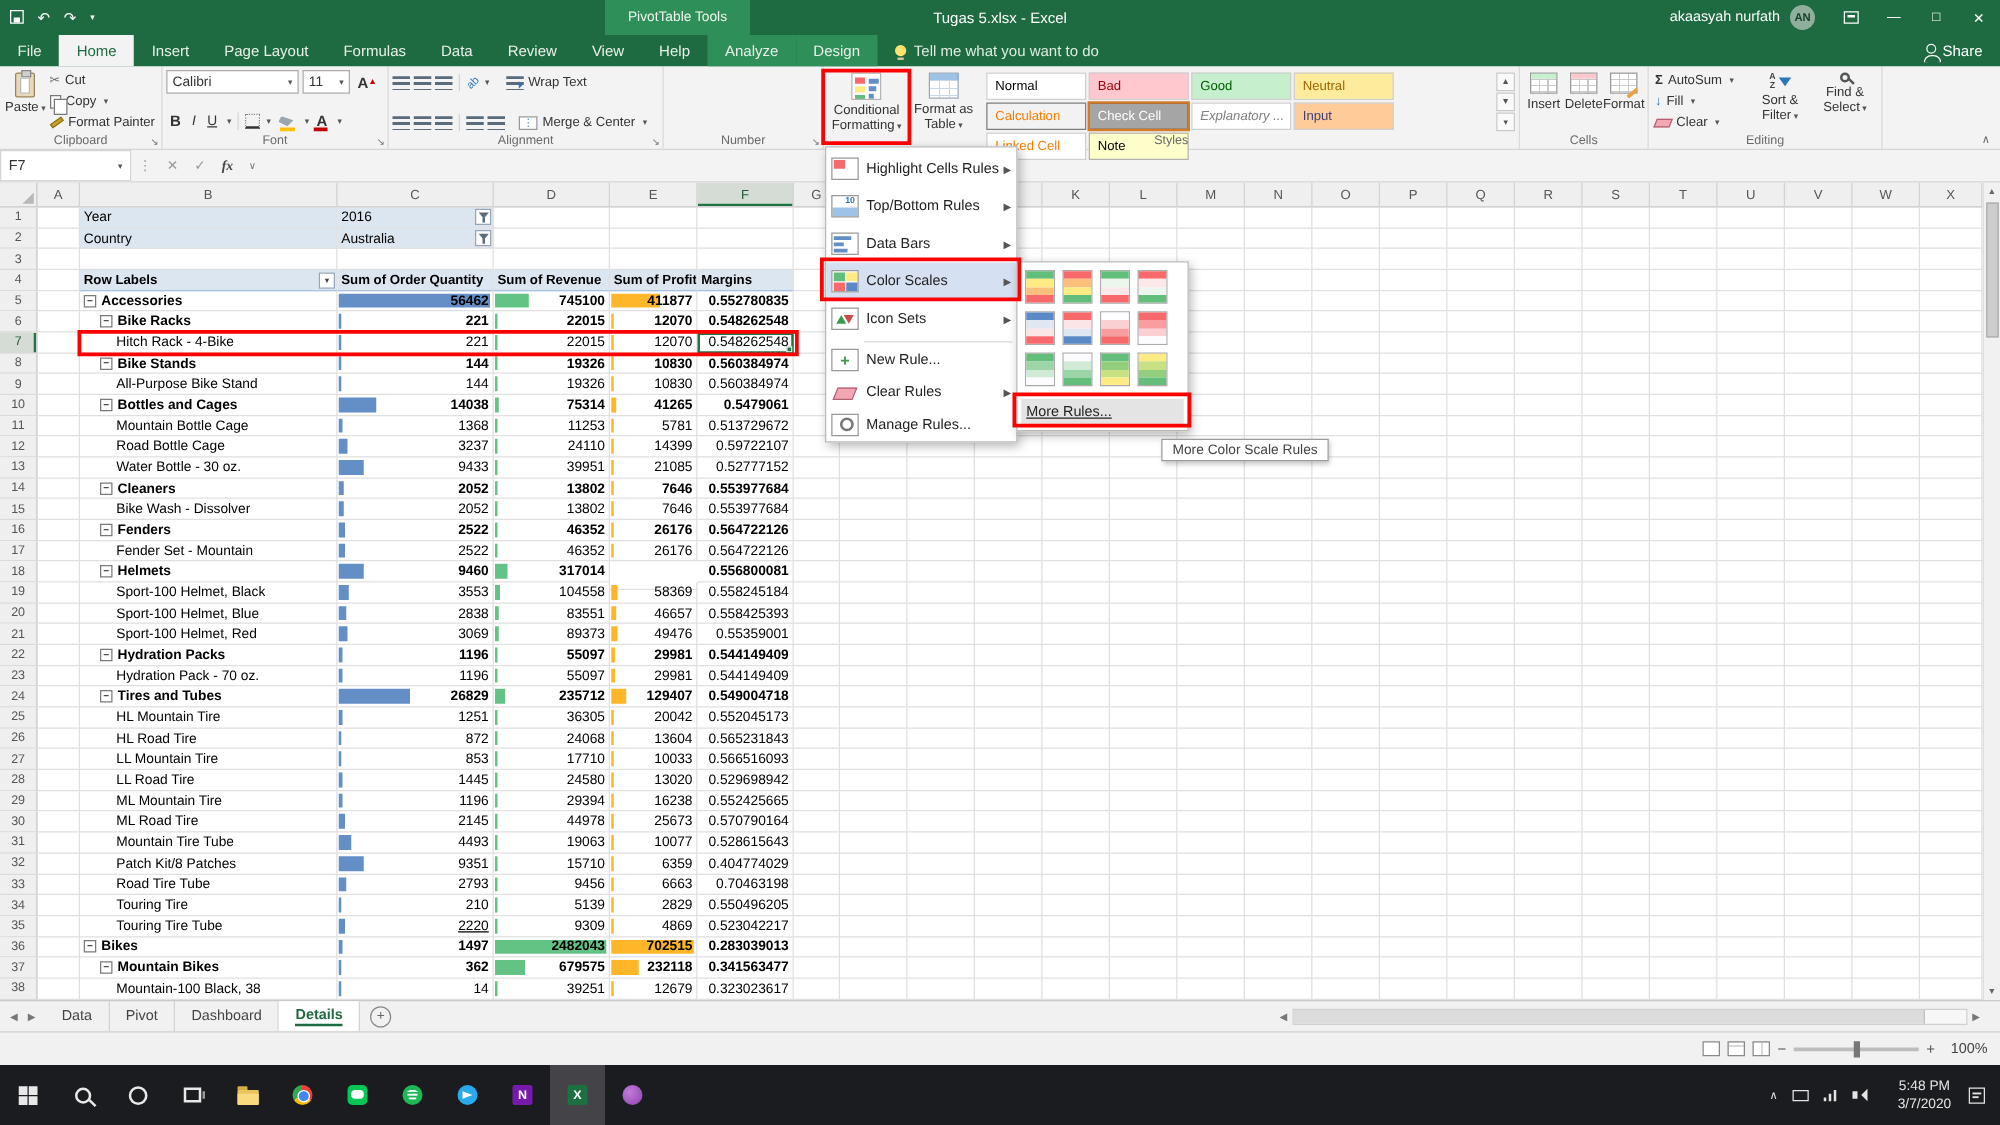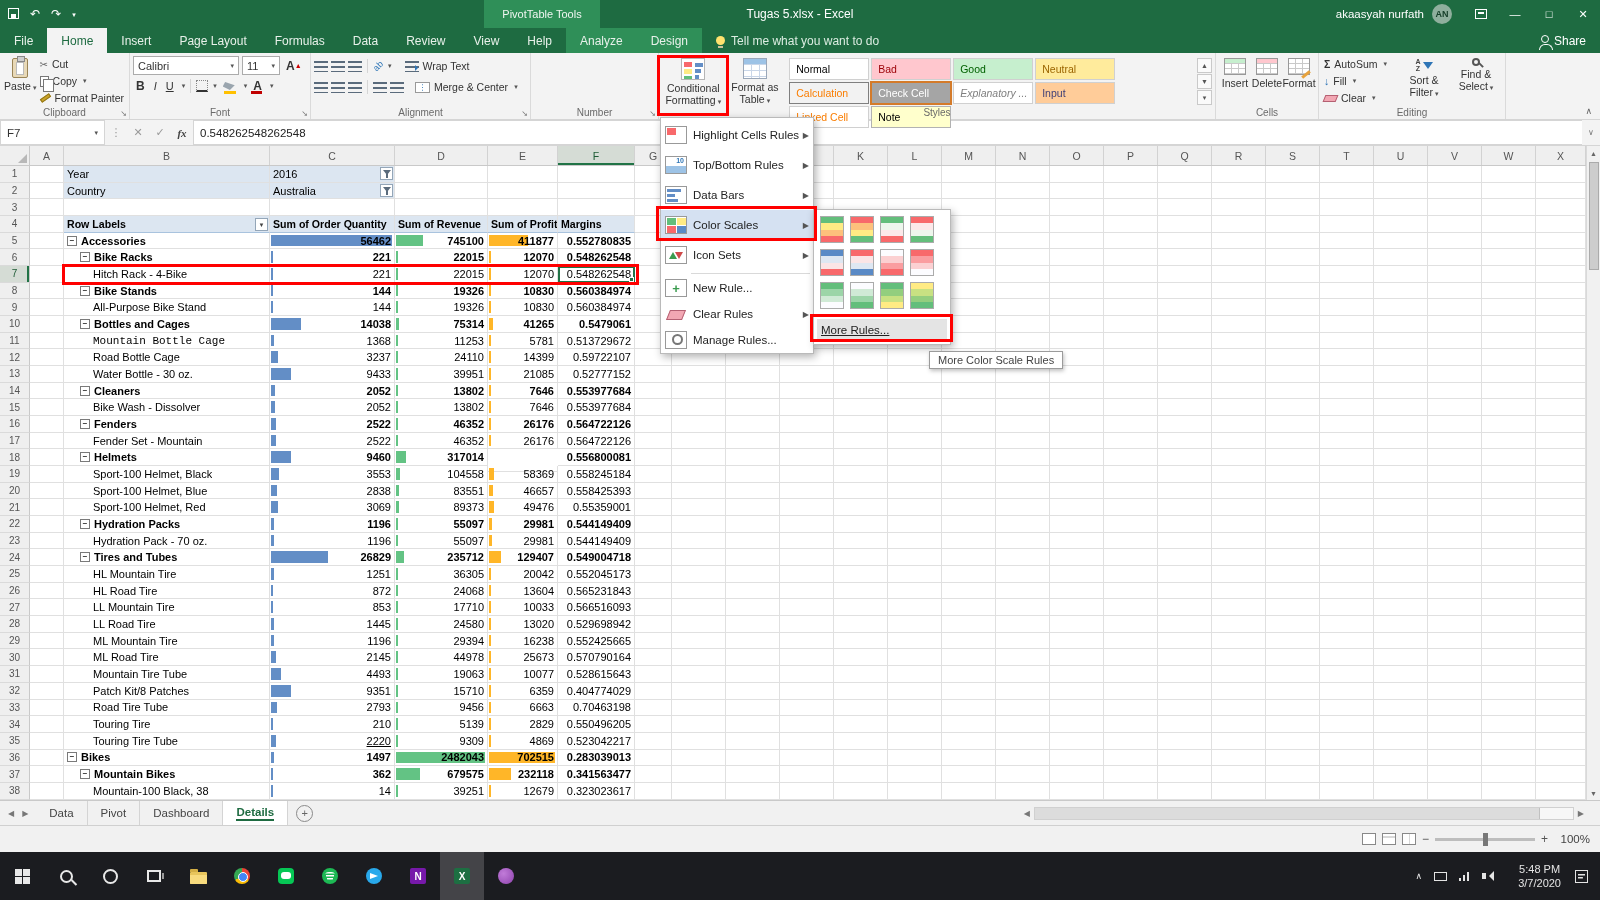--- a/index.html
+++ b/index.html
@@ -37,21 +37,21 @@
 
 #ribbon{position:absolute;left:0;top:53px;width:100%;height:67px;background:#F3F3F3;border-bottom:1px solid #D5D5D5;display:flex;z-index:28}
 .rgroup{position:relative;height:100%;border-right:1px solid #DADADA;padding:3px 3px 13px;display:flex}
 .glabel{position:absolute;left:0;right:0;bottom:1px;text-align:center;font-size:10px;color:#6A6A6A}
 .launcher{position:absolute;right:2px;bottom:1px;font-size:8px;color:#777}
 .bigbtn{width:62px;display:flex;flex-direction:column;align-items:center;padding-top:2px;font-size:10.5px;color:#333;text-align:center;line-height:1.15}
 .bigbtn .blbl{margin-top:2px}
 .dd{font-size:7px;color:#555;margin-left:2px}
 .smallcol{display:flex;flex-direction:column;justify-content:flex-start;gap:1px}
 .smallbtn{display:flex;align-items:center;height:17px;font-size:10.5px;color:#333;gap:4px;padding:0 2px;white-space:nowrap}
-.rrows{display:flex;flex-direction:column;gap:1px}
+.rrows{display:flex;flex-direction:column;gap:12px}
 .rrow{display:flex;align-items:center;gap:3px}
 .combo{background:#fff;border:1px solid #ABABAB;height:19px;display:flex;align-items:center;font-size:11px;color:#333;padding:0 4px}
 .combo .dd{margin-left:auto}
 .tbx{font-size:11px;color:#333;padding:0 3px;display:flex;align-items:center;height:18px}
 .tbx b{font-size:12px}
 .clrbar{display:inline-block;width:11px;height:3px;margin-left:-11px;transform:translateY(6px)}
 
 .ic-copy{width:9px;height:11px;border:1px solid #777;background:#fff;position:relative;display:inline-block}
 .ic-copy::after{content:"";position:absolute;left:2px;top:2px;width:9px;height:11px;border:1px solid #777;background:#fff}
 .ic-brush{width:11px;height:4px;background:#C9A227;border:1px solid #8F7417;display:inline-block;transform:rotate(-35deg)}
@@ -487,21 +487,20 @@
 
 <div id="fbar">
   <div id="namebox">
       <span>F7</span>
       <span class="dd">▾</span>
     </div>
   <span class="fbtn">⋮</span>
   <span class="fbtn">✕</span>
   <span class="fbtn">✓</span>
   <span class="fbtn fx">fx</span>
-  <div id="formula-input">0.548262548262548</div>
   <span id="fbar-expand">∨</span>
 </div>
 
 <div id="col-headers">
     <div class="corner"></div>
     <div class="colh" style="width: 34px;">A</div>
     <div class="colh" style="width: 206px;">B</div>
     <div class="colh" style="width: 125px;">C</div>
     <div class="colh" style="width: 93px;">D</div>
     <div class="colh" style="width: 70px;">E</div>
@@ -884,21 +883,21 @@
       <div class="cell" style="width: 54px;"></div>
       <div class="cell" style="width: 54px;"></div>
       <div class="cell" style="width: 54px;"></div>
       <div class="cell" style="width: 54px;"></div>
       <div class="cell" style="width: 54px;"></div>
       <div class="cell" style="width: 50px;"></div>
     </div>
     <div class="grow" style="height: 16.68px;">
       <div class="rnum">11</div>
       <div class="cell" style="width: 34px;"></div>
-      <div class="cell" style="width: 206px; padding-left: 29px; font-family: Liberation Mono, monospace;">
+      <div class="cell" style="width: 206px; padding-left: 29px;">
         <div class="plab">Mountain Bottle Cage</div>
       </div>
       <div class="cell num" style="width: 125px;">
         <div class="dbar" style="background: rgb(99, 142, 198); width: 3px;"></div>
         <div class="cellval">1368</div>
       </div>
       <div class="cell num" style="width: 93px;">
         <div class="dbar" style="background: rgb(99, 195, 132); width: 2px;"></div>
         <div class="cellval">11253</div>
       </div>

